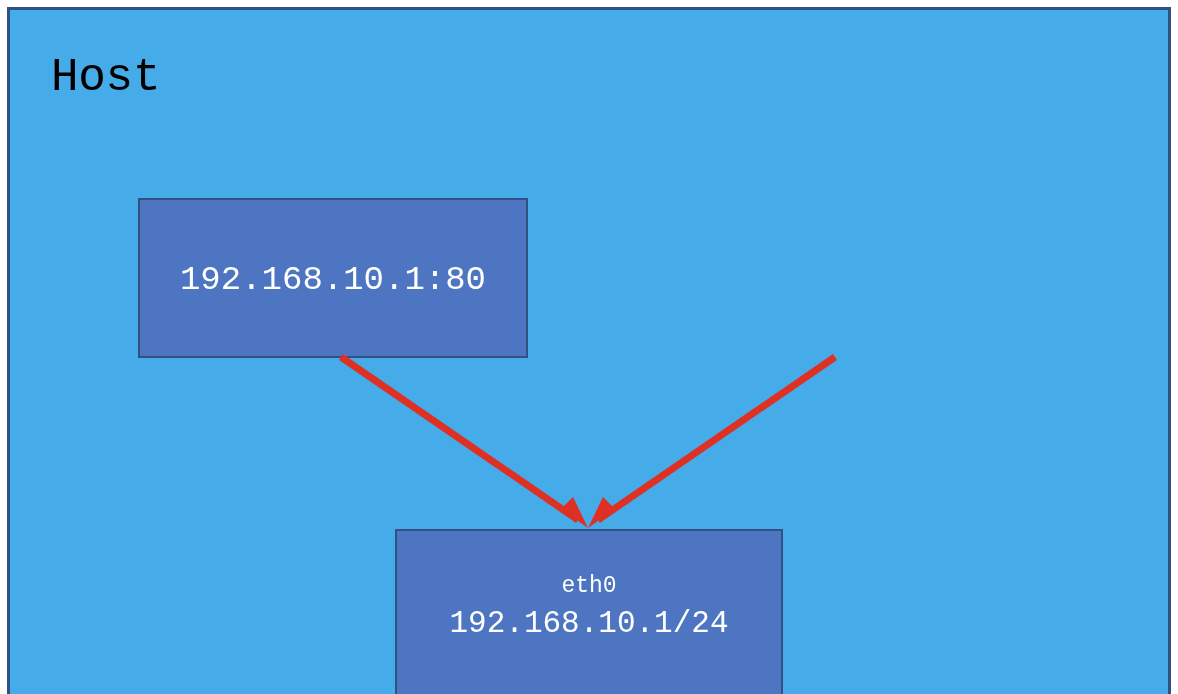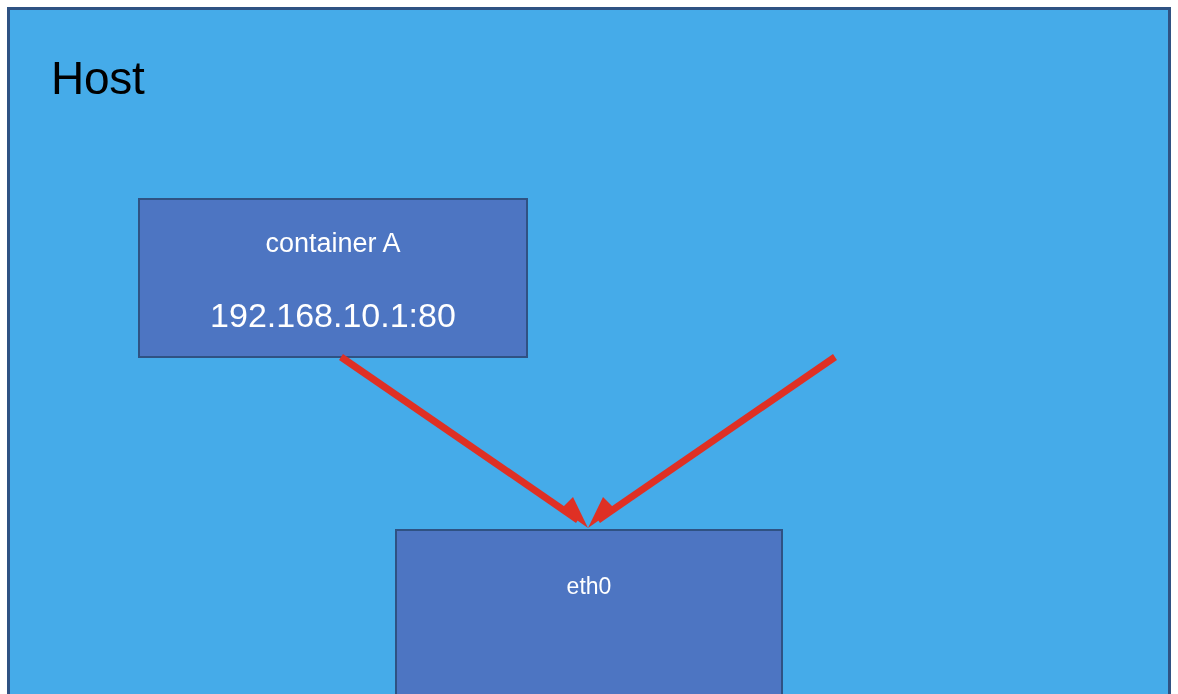--- a/index.html
+++ b/index.html
@@ -13,20 +13,21 @@
     height: 694px;
     overflow: hidden;
     font-family: "Liberation Sans", sans-serif;
   }
 
   #canvas {
     position: relative;
     width: 1178px;
     height: 694px;
     background: #ffffff;
+    font-family: Liberation Mono, monospace;
   }
 
   
   .host-box {
     position: absolute;
     left: 7px;
     top: 7px;
     width: 1164px;
     height: 700px;              
     background: #45ABE9;
@@ -114,27 +115,27 @@
 </head>
 <body>
 
 <div id="canvas">
 
   <div class="host-box">
     <div class="host-title">Host</div>
   </div>
 
   <div class="node node-container" id="container-a-box">
-    <div class="node-title">container A</div>
     <div class="node-addr">192.168.10.1:80</div>
   </div>
 
 
   <div class="node" id="eth0-box">
     <div class="node-title">eth0</div>
+    <div class="node-addr">192.168.10.1/24</div>
   </div>
 
   <svg id="arrow-layer" viewBox="0 0 1178 694">
     <g>
       <line x1="341" y1="357" x2="578" y2="520" stroke="#DF3024" stroke-width="7" stroke-linecap="butt"></line>
       <polygon points="588,528 561,509 573,497" fill="#DF3024"></polygon>
     </g>
     <g>
       <line x1="835" y1="357" x2="598" y2="520" stroke="#DF3024" stroke-width="7" stroke-linecap="butt"></line>
       <polygon points="588,528 615,509 603,497" fill="#DF3024"></polygon>

